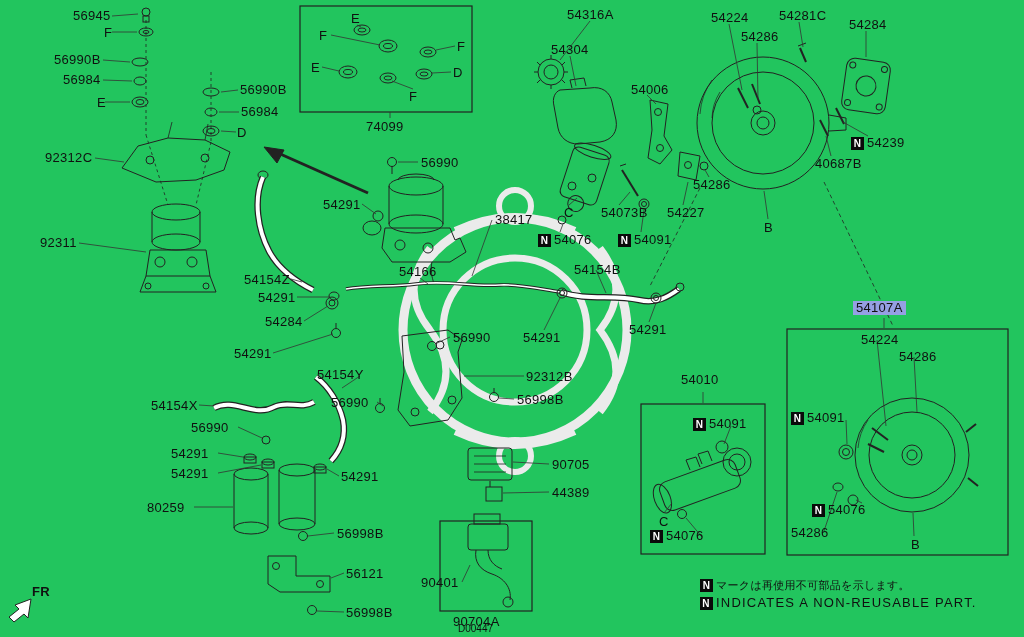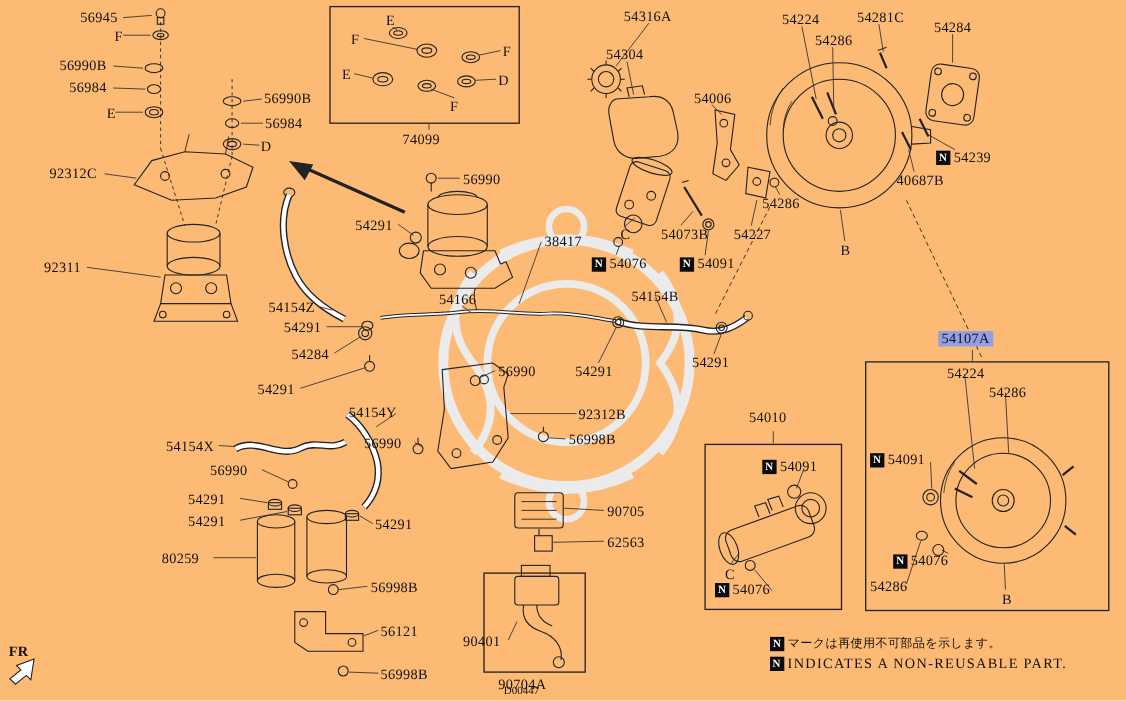--- a/index.html
+++ b/index.html
@@ -1,35 +1,35 @@
 <!DOCTYPE html>
 <html><head>
 <meta charset="utf-8">
 <style>
   html,body { margin:0; padding:0; background:#fff; }
   .stage {
-    position:relative; width:1024px; height:637px; background:#fdba74;
-    overflow:hidden; font-family:Liberation Serif, serif;
+    position:relative; width:1024px; height:637px; background:#22c55e;
+    overflow:hidden; font-family:Liberation Sans, sans-serif;
   }
   svg.art { position:absolute; left:0; top:0; }
   .lbl {
     position:absolute; font-size:13px; line-height:14px; color:#101010;
     white-space:nowrap; letter-spacing:0.3px;
   }
   .nlbl { display:flex; align-items:center; gap:3px; }
   .nbox {
     display:inline-block; background:#0a0a0a; color:#ffffff;
     width:13px; height:13px; font-size:10px; line-height:13px;
     text-align:center; font-weight:bold; flex:0 0 auto;
   }
   .hl { background:#95a0e4; padding:0 3px; }
   .small { font-size:10px; letter-spacing:0; }
   .note-jp { font-size:11px; }
   .note-en { font-size:13px; letter-spacing:1.2px; }
-  .bold { font-weight:bold; }
+  .bold { font-weight:bold;margin-left:24px; }
 </style>
 </head>
 <body>
 
 <div class="stage">
 
   <svg class="art" width="1024" height="637" viewBox="0 0 1024 637" fill="none" stroke="#222222" stroke-width="1">
 
     <g stroke="#ebebeb" stroke-width="9">
       <circle cx="515" cy="330" r="112"></circle>
@@ -385,21 +385,21 @@
   <div class="lbl" style="left:526px;top:370px">92312B</div>
   <div class="lbl" style="left:151px;top:399px">54154X</div>
   <div class="lbl" style="left:191px;top:421px">56990</div>
   <div class="lbl" style="left:331px;top:396px">56990</div>
   <div class="lbl" style="left:517px;top:393px">56998B</div>
   <div class="lbl" style="left:171px;top:447px">54291</div>
   <div class="lbl" style="left:171px;top:467px">54291</div>
   <div class="lbl" style="left:341px;top:470px">54291</div>
   <div class="lbl" style="left:147px;top:501px">80259</div>
   <div class="lbl" style="left:552px;top:458px">90705</div>
-  <div class="lbl" style="left:552px;top:486px">62563</div>
+  <div class="lbl" style="left:552px;top:486px">44389</div>
   <div class="lbl" style="left:337px;top:527px">56998B</div>
   <div class="lbl" style="left:346px;top:567px">56121</div>
   <div class="lbl" style="left:421px;top:576px">90401</div>
   <div class="lbl" style="left:346px;top:606px">56998B</div>
   <div class="lbl" style="left:453px;top:615px">90704A</div>
 
   <div class="lbl" style="left:567px;top:8px">54316A</div>
   <div class="lbl" style="left:551px;top:43px">54304</div>
   <div class="lbl" style="left:631px;top:83px">54006</div>
   <div class="lbl" style="left:711px;top:11px">54224</div>

